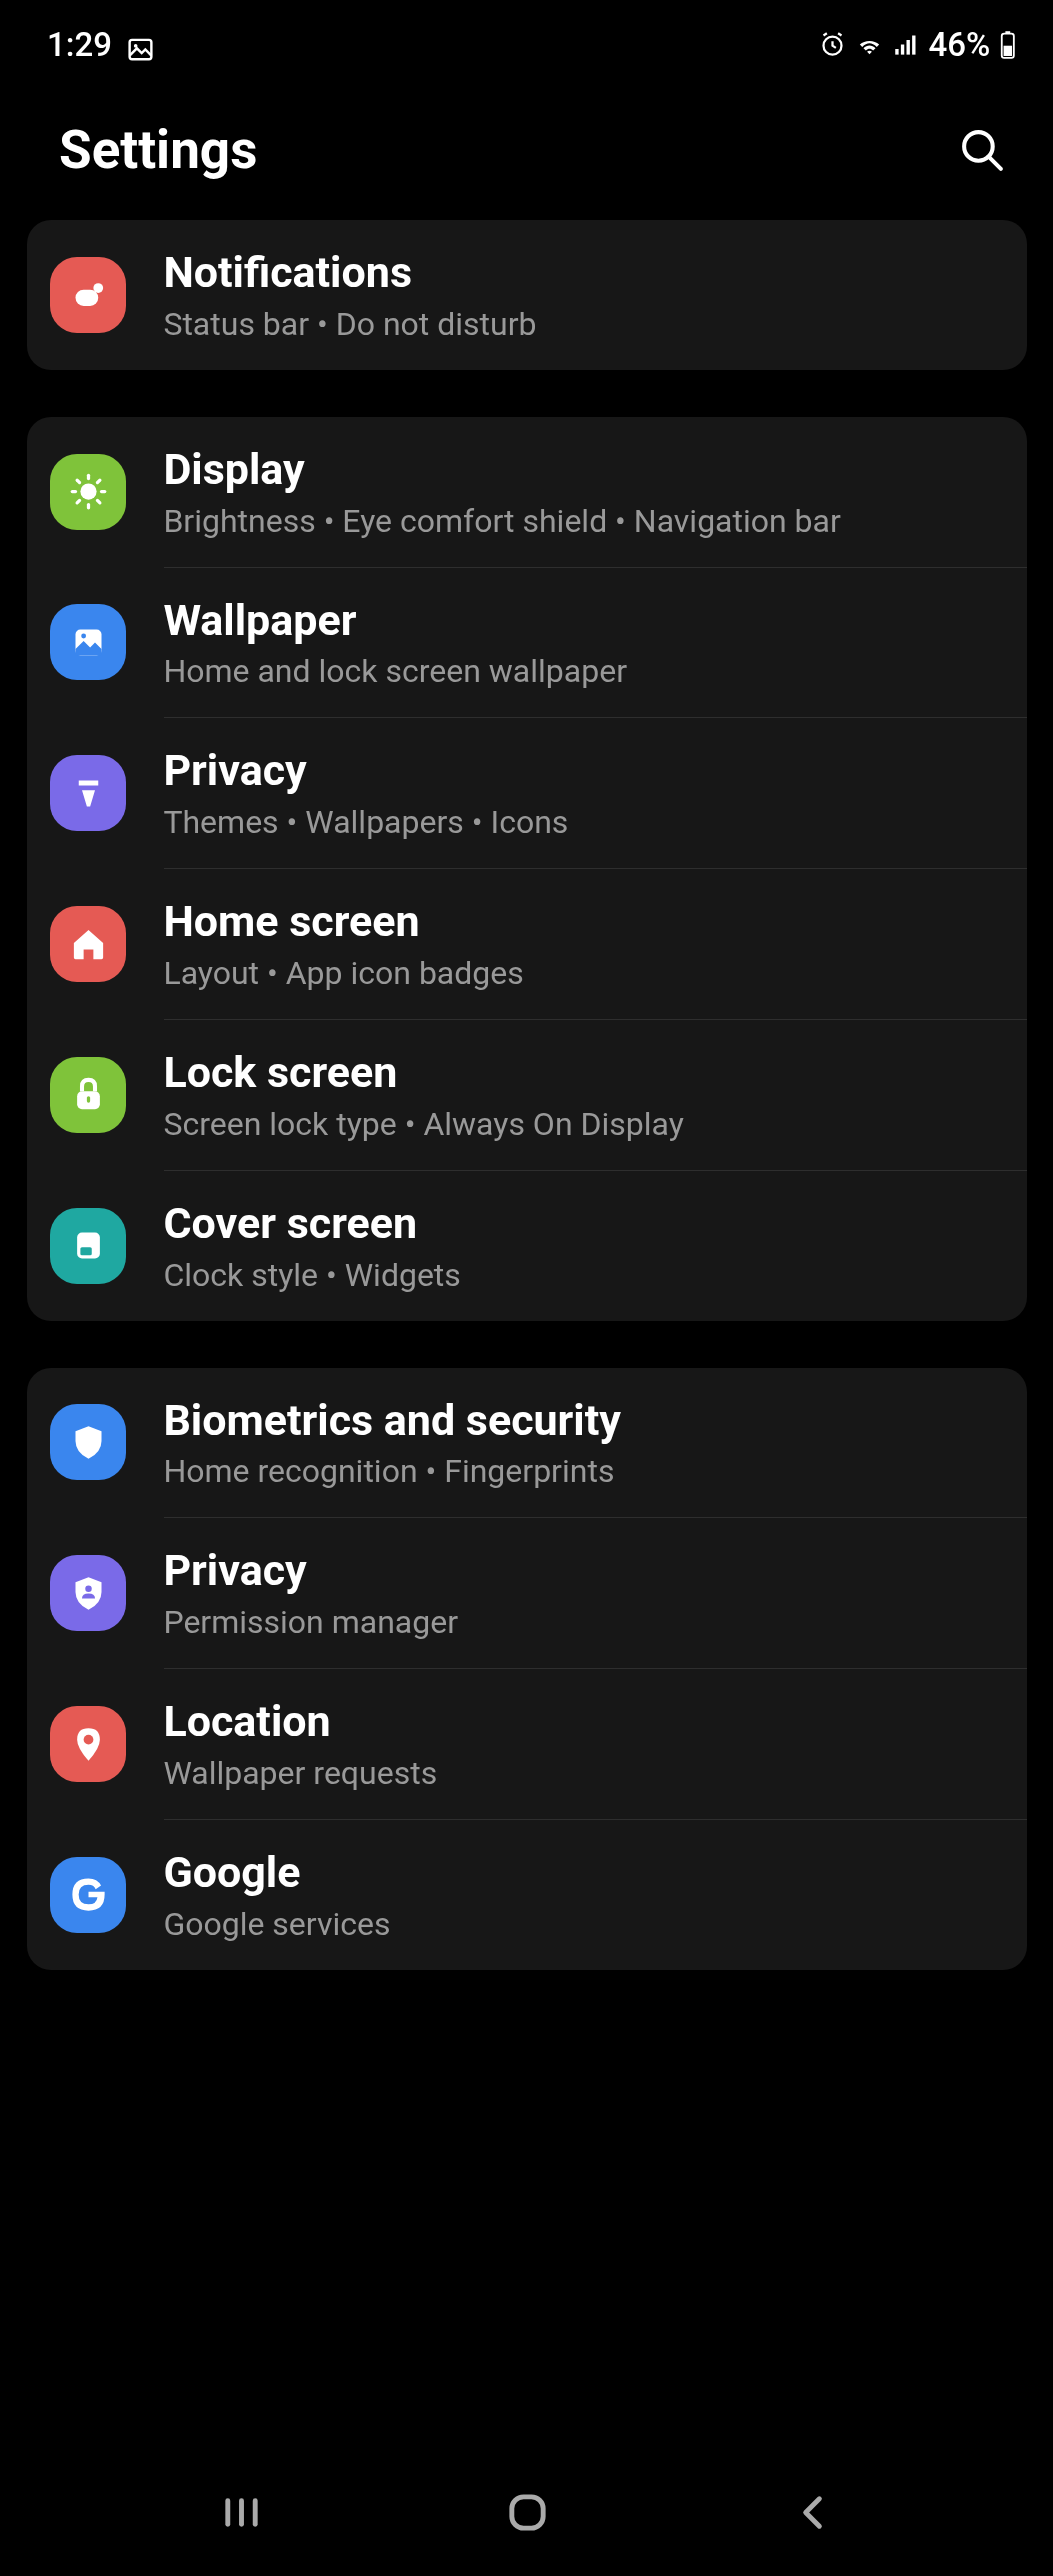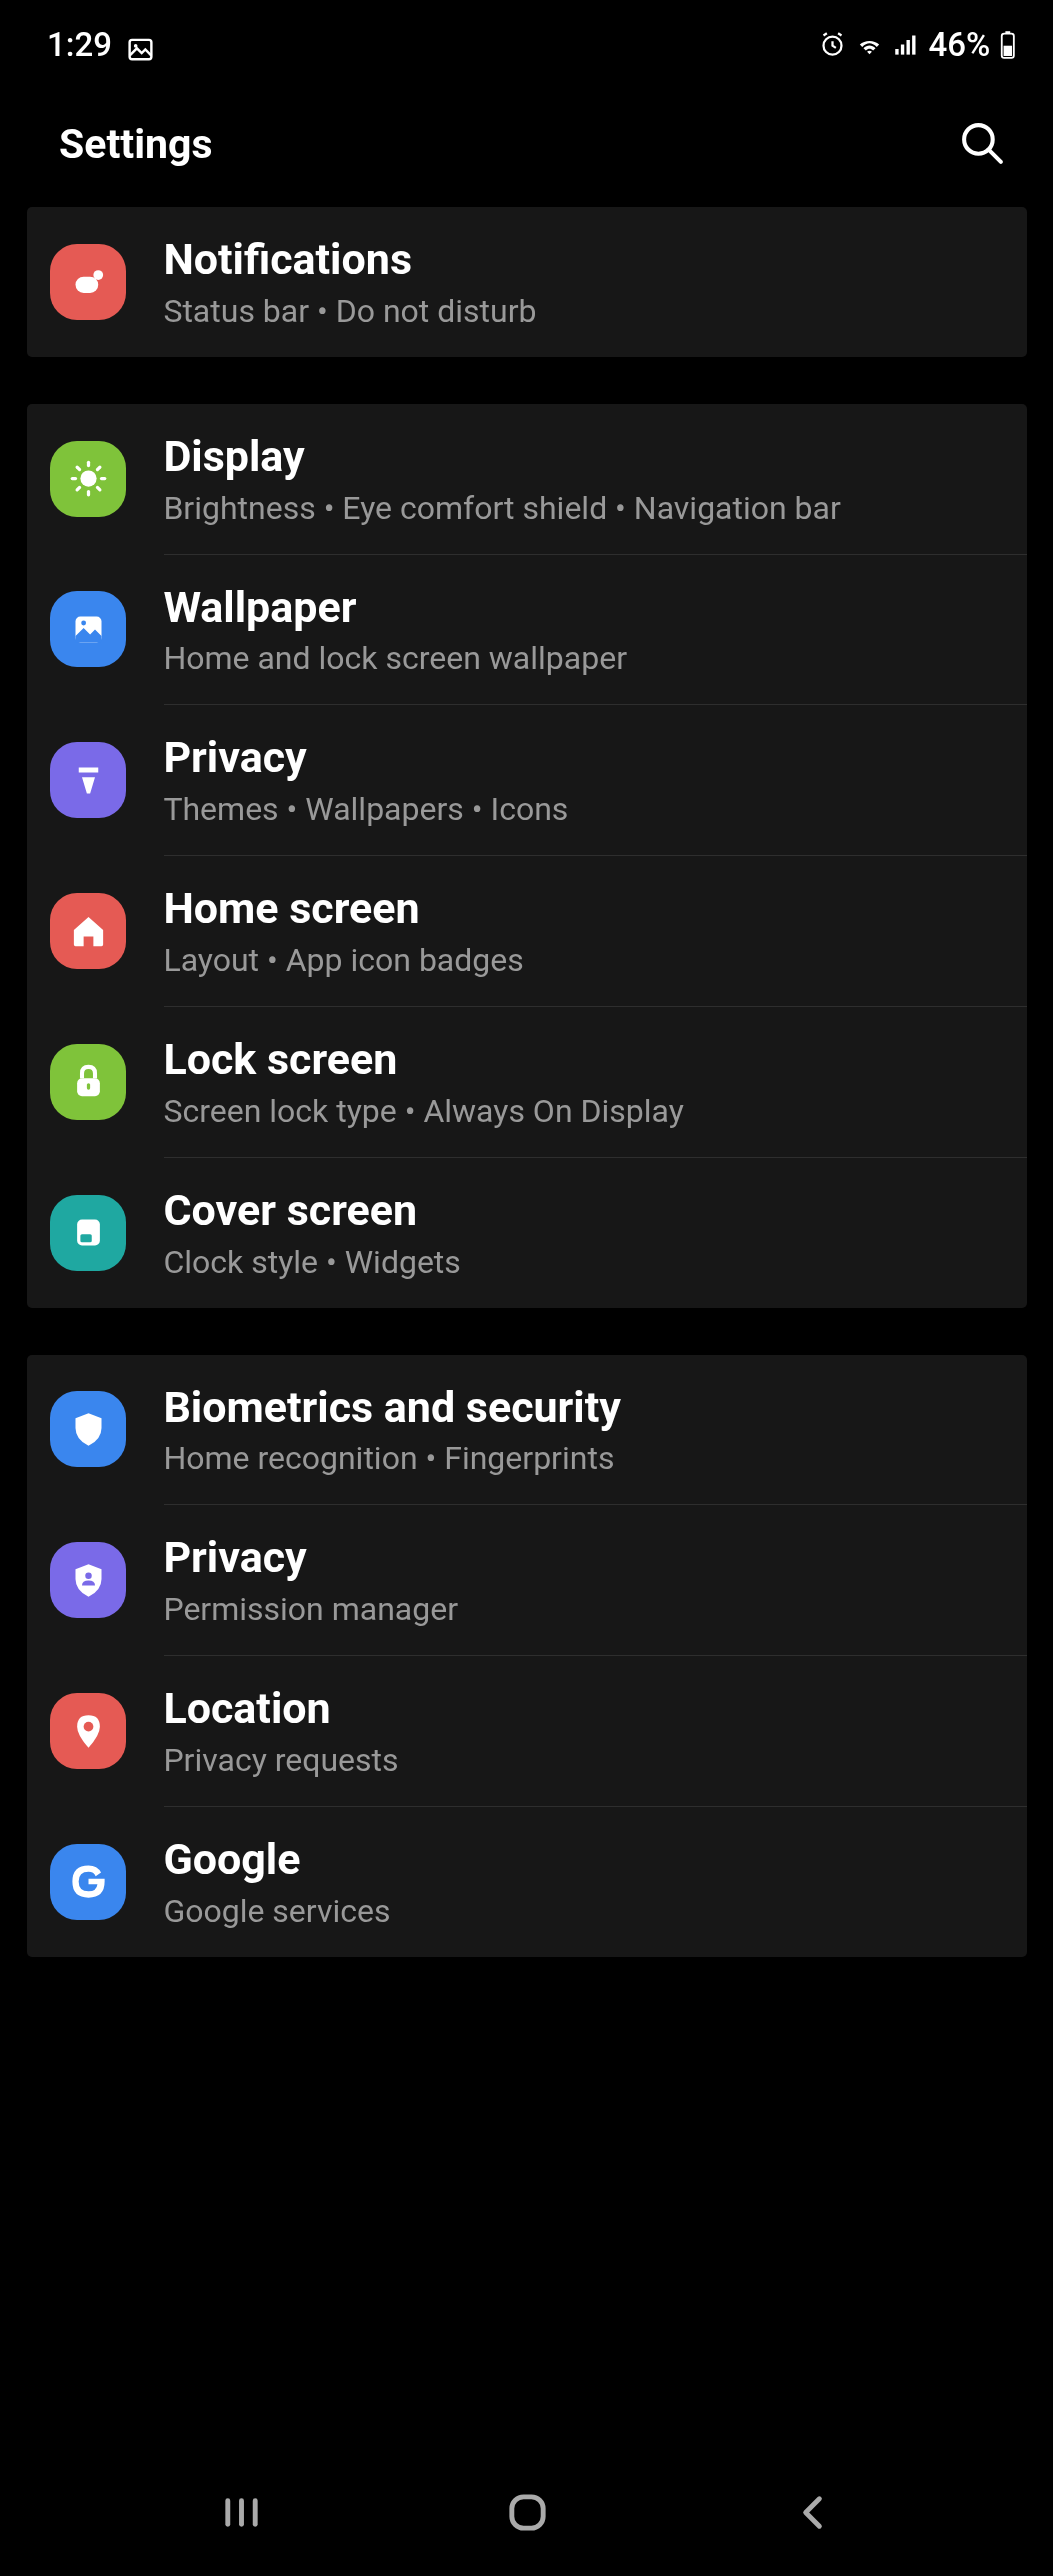--- a/index.html
+++ b/index.html
@@ -33,31 +33,31 @@
     font-size: 33px;
     font-weight: 500;
   }
   .header {
     display: flex;
     justify-content: space-between;
     align-items: center;
     padding: 31px 47px 39px 59px;
   }
   .header-title {
-    font-size: 41px;
+    font-size: 53px;
     font-weight: 700;
     text-align: right;
   }
   .search-icon {
     width: 49px;
     height: 49px;
   }
   .group {
     background: #171717;
-    border-radius: 5px;
+    border-radius: 24px;
     margin: 0 27px 47px 27px;
     overflow: hidden;
   }
   .row {
     display: flex;
     align-items: center;
     padding: 27px 31px 27px 23.4px;
     min-height: 146px;
   }
   .row-icon {
@@ -305,21 +305,21 @@
 
   <div class="row">
     <div class="row-icon" style="background:#e55a54">
       <svg width="39" height="39" viewBox="0 0 24 24" fill="#fff">
           <path d="M12 2 Q19 2 19 9 Q19 14 12 22 Q5 14 5 9 Q5 2 12 2 Z"></path>
           <circle cx="12" cy="9" r="3" fill="#e55a54"></circle>
         </svg>
     </div>
     <div class="row-text">
       <div class="row-title">Location</div>
-      <div class="row-sub">Privacy requests</div>
+      <div class="row-sub">Wallpaper requests</div>
     </div>
   </div>
   <div class="divider"></div>
 
   <div class="row">
     <div class="row-icon" style="background:#3a86ee">
       <svg width="43" height="43" viewBox="0 0 24 24" fill="#fff">
           <path d="M21 12 Q21 21 12 21 Q3 21 3 12 Q3 3 12 3 Q17 3 19 7 L16 9 Q15 6.5 12 6.5 Q6.5 6.5 6.5 12 Q6.5 17.5 12 17.5 Q16.5 17.5 17 13.5 H12 V10.5 H21 Z"></path>
         </svg>
     </div>

